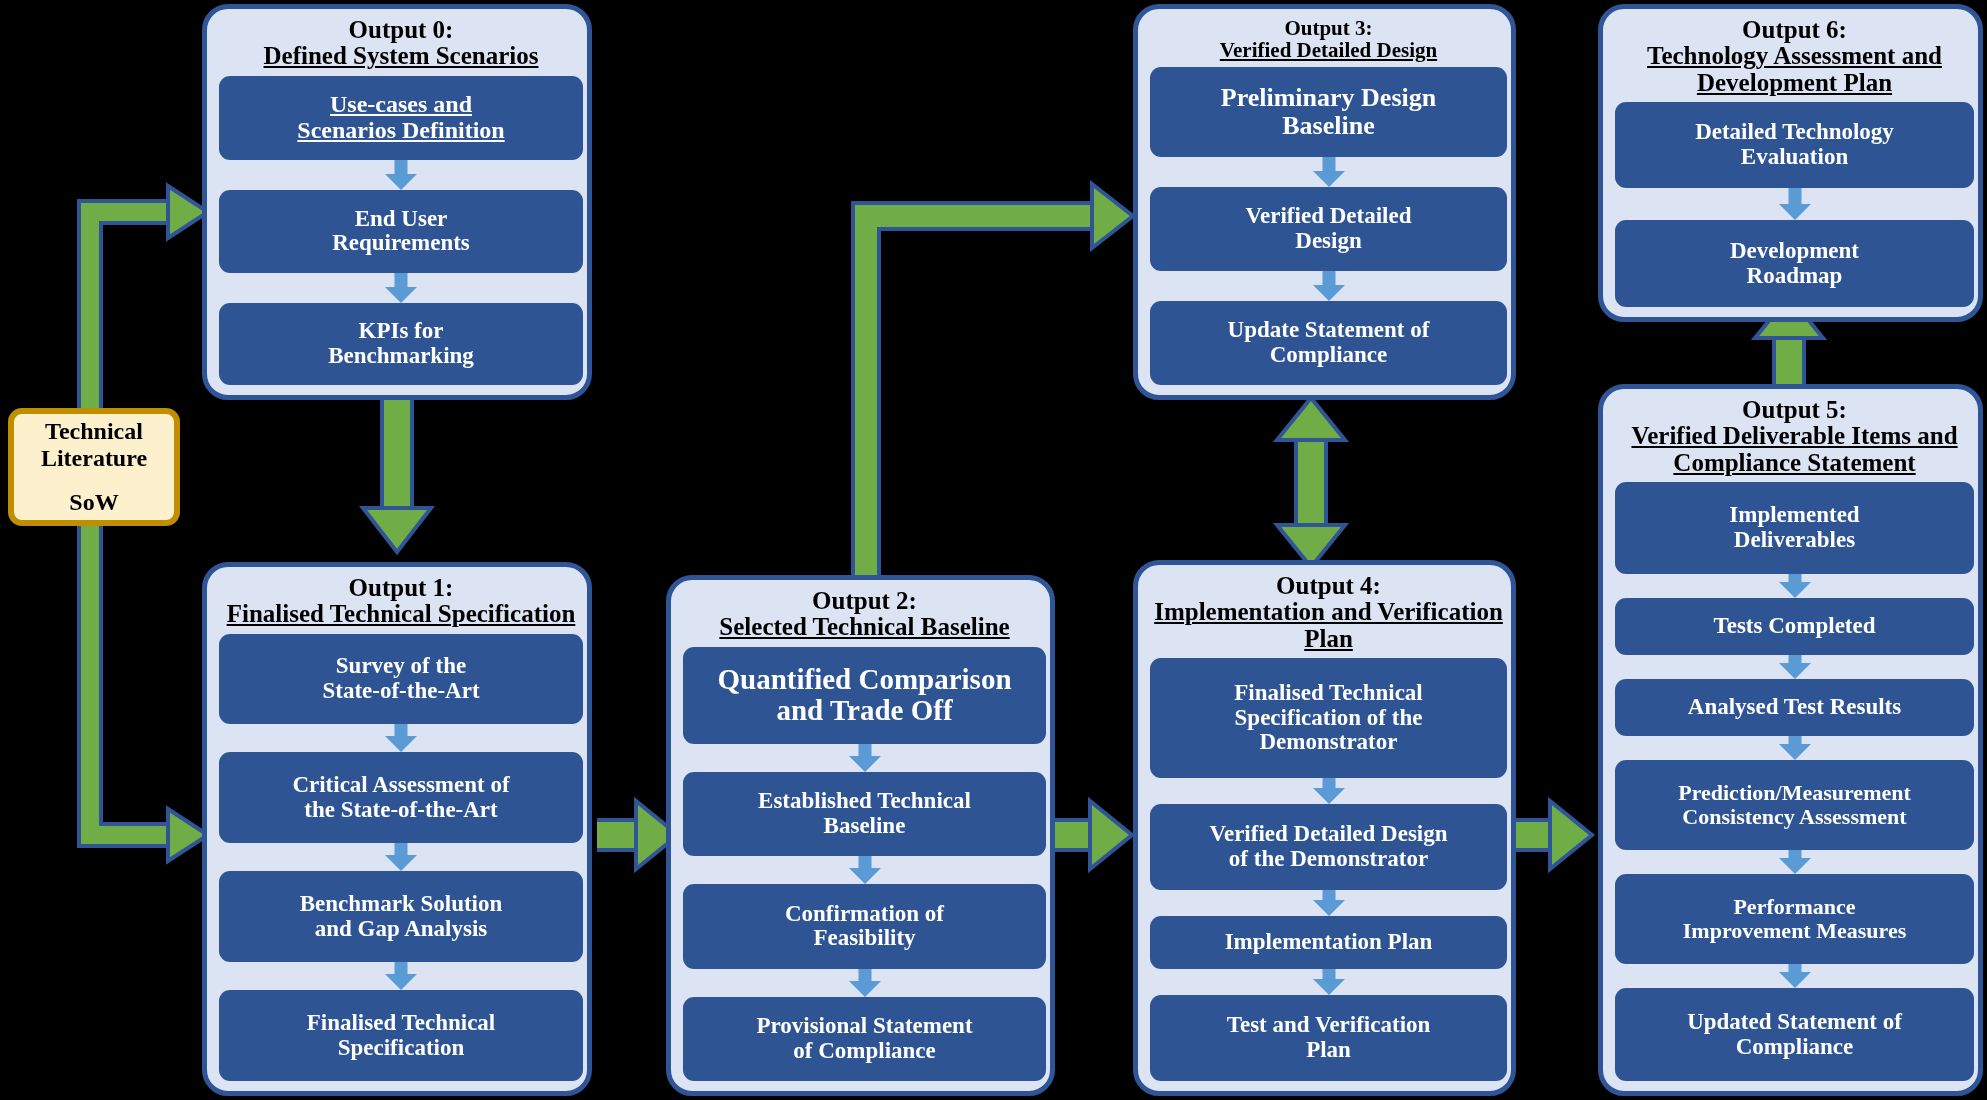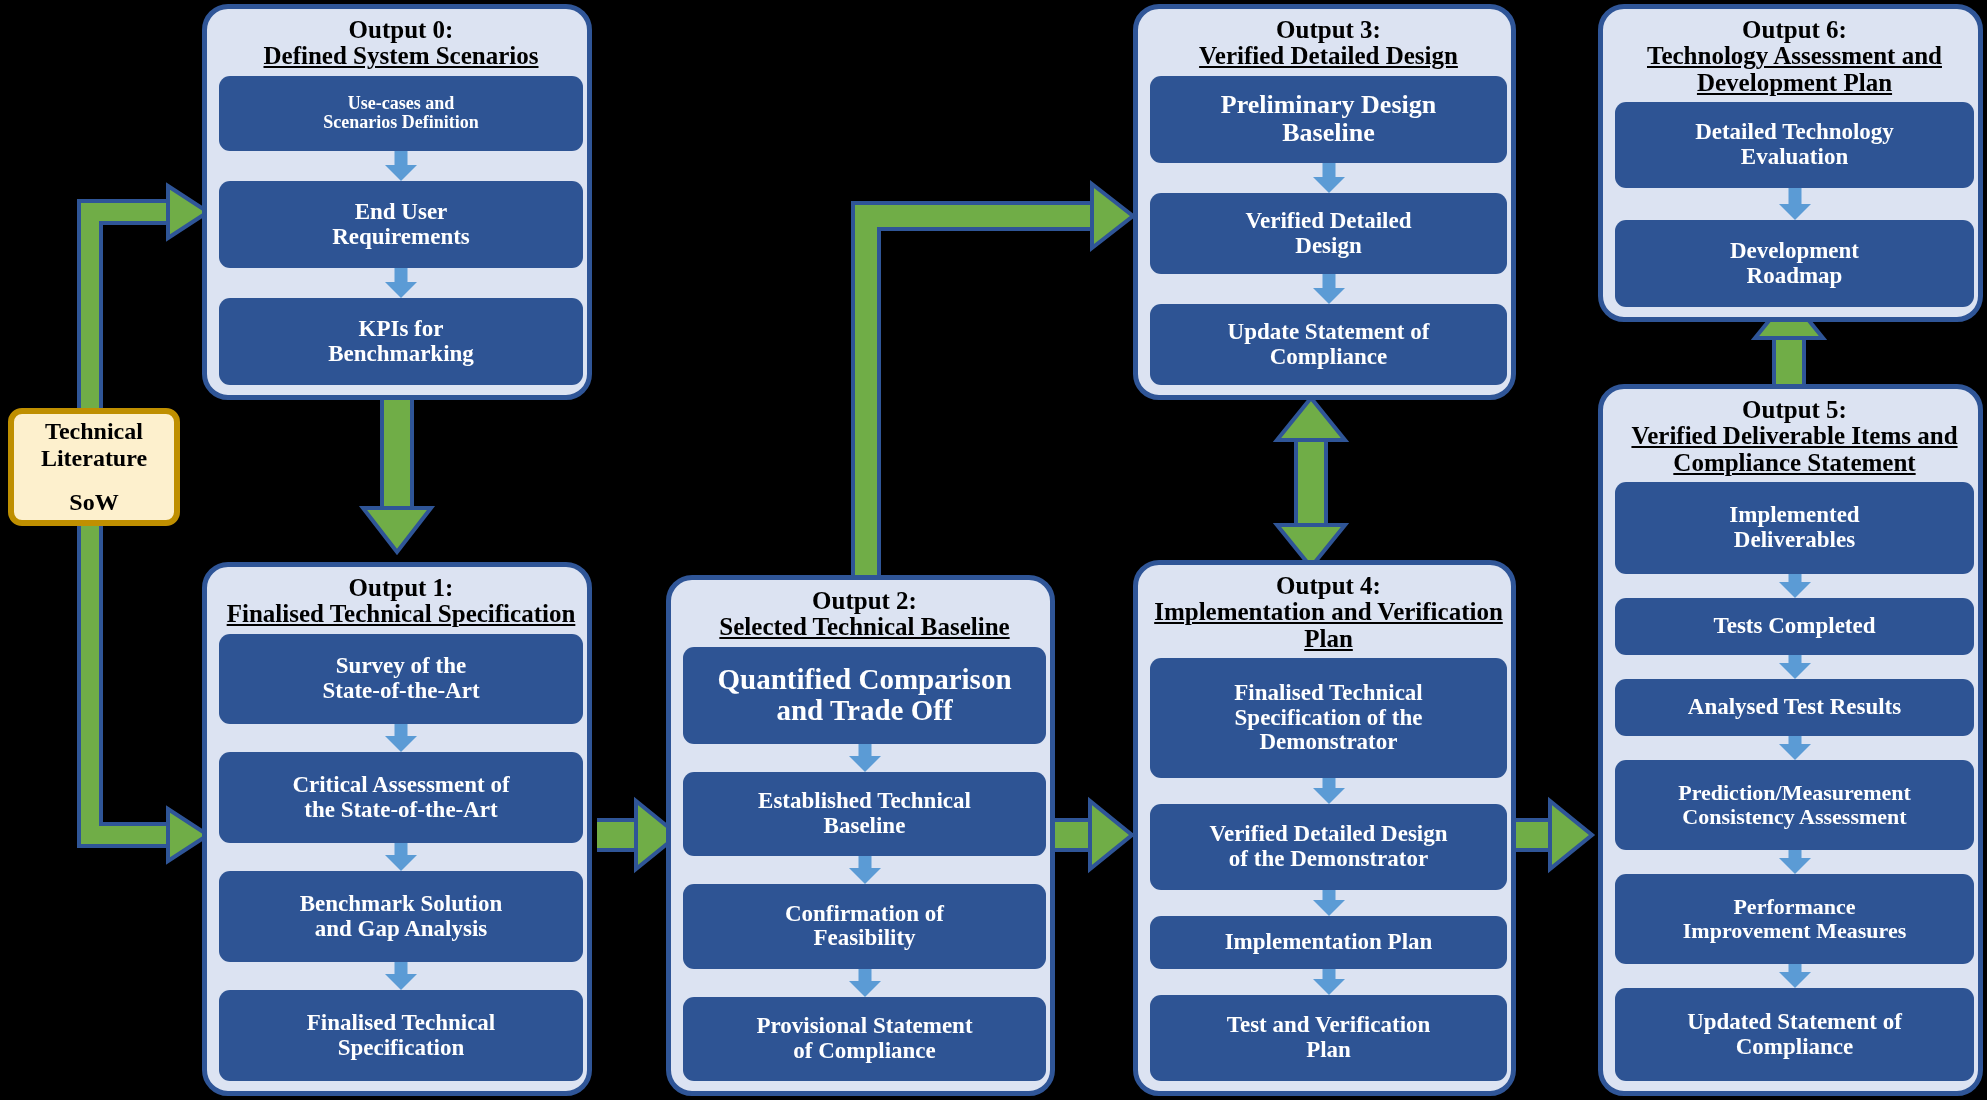--- a/index.html
+++ b/index.html
@@ -161,21 +161,21 @@
     <span class="gap"></span>
     <span>SoW</span>
   </div>
 
   <div class="panel" style="left:202px; top:4px; width:390px; height:396px;">
     <div class="panel-title" style="font-size:25px;">
       <span class="t-line1">Output 0:</span>
       <span class="t-line2">Defined System Scenarios</span>
     </div>
     <div class="steps">
-      <div class="step" style="font-size:18px; white-space:pre-line;">Use-cases and
+      <div class="step" style="font-size:24px; white-space:pre-line;text-decoration:underline;">Use-cases and
 Scenarios Definition</div>
       <div class="vlink" style="height:30px;">
         <span class="shaft" style="height:16px;"></span>
         <span class="head"></span>
       </div>
       <div class="step" style="font-size:23px; white-space:pre-line;">End User
 Requirements</div>
       <div class="vlink" style="height:30px;">
         <span class="shaft" style="height:16px;"></span>
         <span class="head"></span>
@@ -237,21 +237,21 @@
       <div class="vlink" style="height:28px;">
         <span class="shaft" style="height:14px;"></span>
         <span class="head"></span>
       </div>
       <div class="step" style="font-size:23px; white-space:pre-line;">Provisional Statement
 of Compliance</div>
     </div>
   </div>
 
   <div class="panel" style="left:1133px; top:4px; width:383px; height:396px;">
-    <div class="panel-title" style="font-size:25px;">
+    <div class="panel-title" style="font-size:21px;">
       <span class="t-line1">Output 3:</span>
       <span class="t-line2">Verified Detailed Design</span>
     </div>
     <div class="steps">
       <div class="step" style="font-size:26px; white-space:pre-line;">Preliminary Design
 Baseline</div>
       <div class="vlink" style="height:30px;">
         <span class="shaft" style="height:16px;"></span>
         <span class="head"></span>
       </div>

